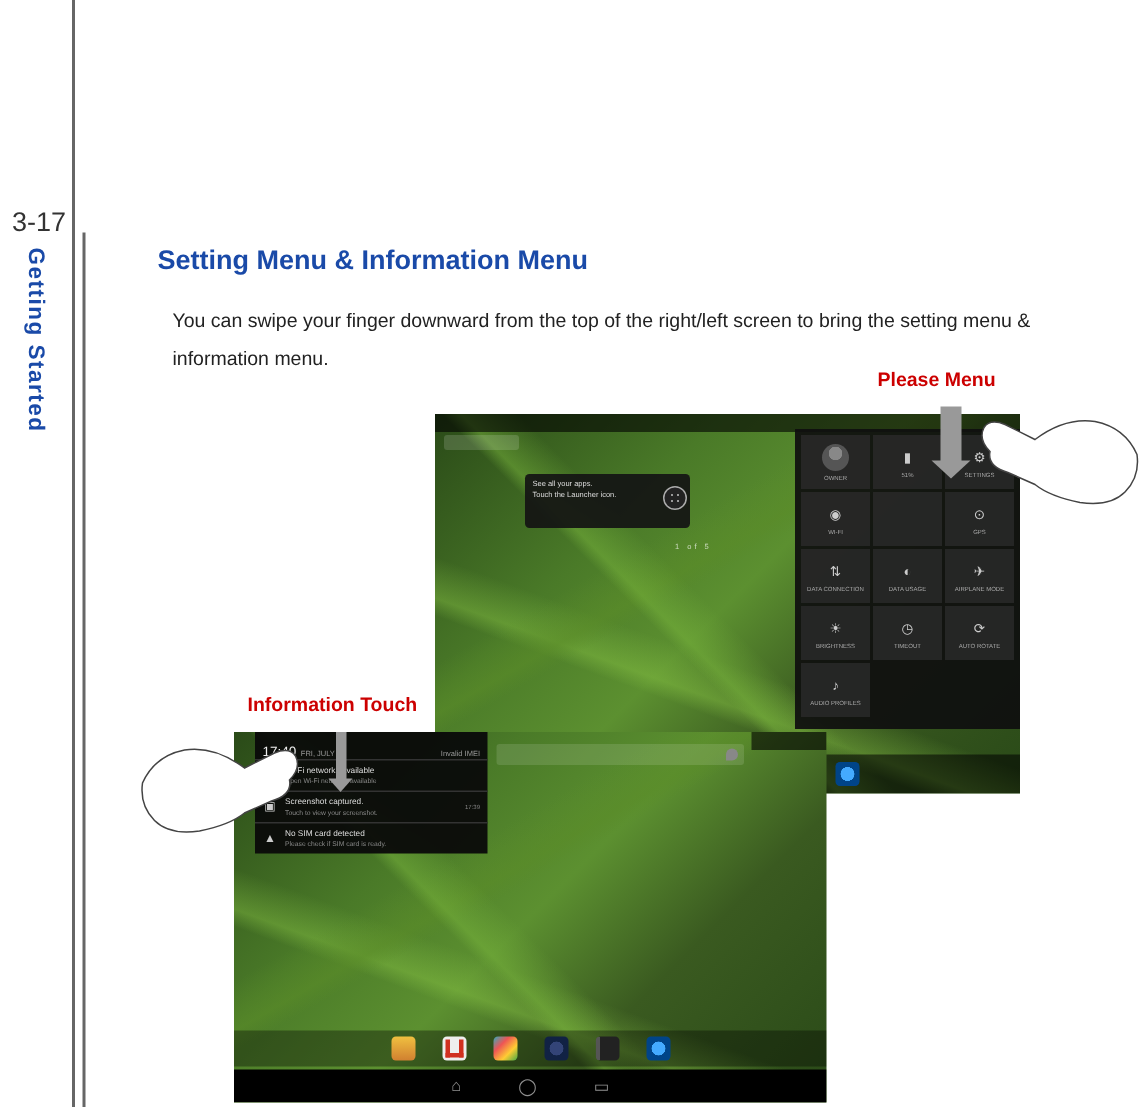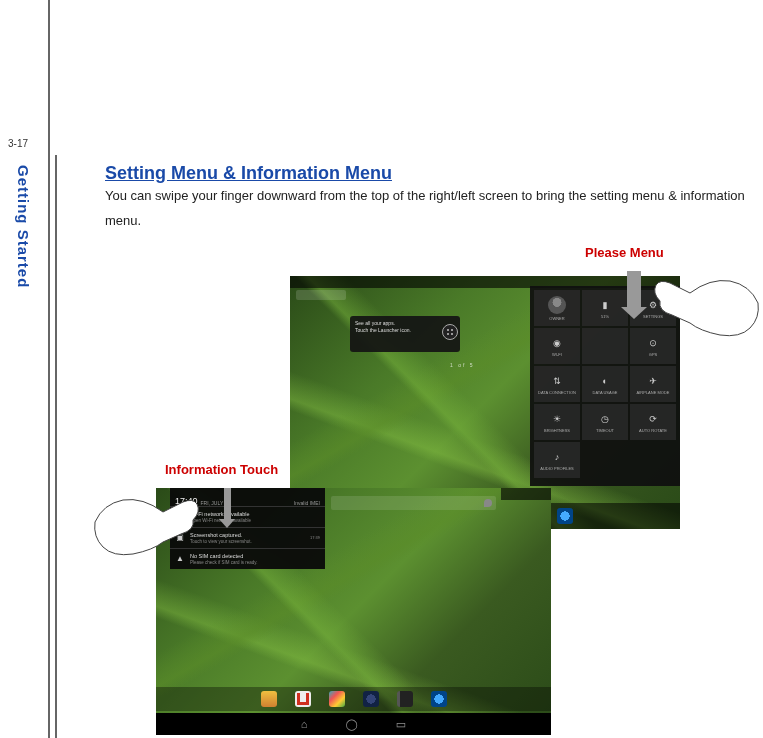--- a/index.html
+++ b/index.html
@@ -8,21 +8,21 @@
     height: 738px;
     background: #fff;
     font-family: Arial, sans-serif;
     position: relative;
     overflow: hidden;
   }
   .page-num {
     position: absolute;
     top: 138px;
     left: 8px;
-    font-size: 10px;
+    font-size: 18px;
     color: #333;
   }
   .divider-v1 {
     position: absolute;
     left: 48px;
     top: 0;
     width: 2px;
     height: 738px;
     background: #666;
   }
@@ -47,27 +47,28 @@
   .content {
     position: absolute;
     left: 105px;
     top: 163px;
     width: 640px;
   }
   .heading {
     font-size: 18px;
     font-weight: bold;
     color: #1a4aa8;
-    text-decoration: underline;
+    margin-bottom: 18px;
   }
   .body-text {
     font-size: 13px;
     color: #222;
     line-height: 1.9;
     margin-bottom: 6px;
+    margin-left: 10px;
   }
   .setting-label {
     position: absolute;
     top: 245px;
     left: 585px;
     font-size: 13px;
     font-weight: bold;
     color: #c00;
   }
   .info-label {

